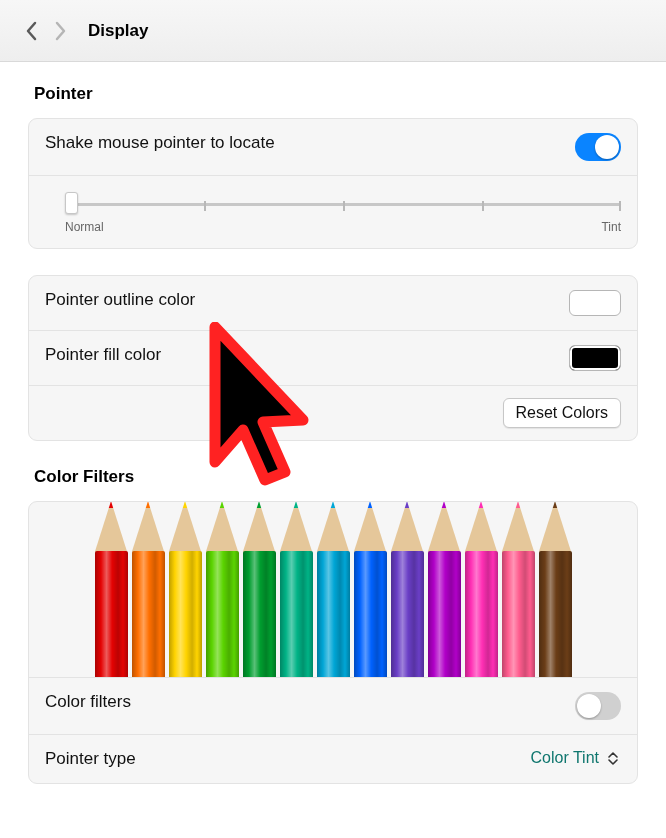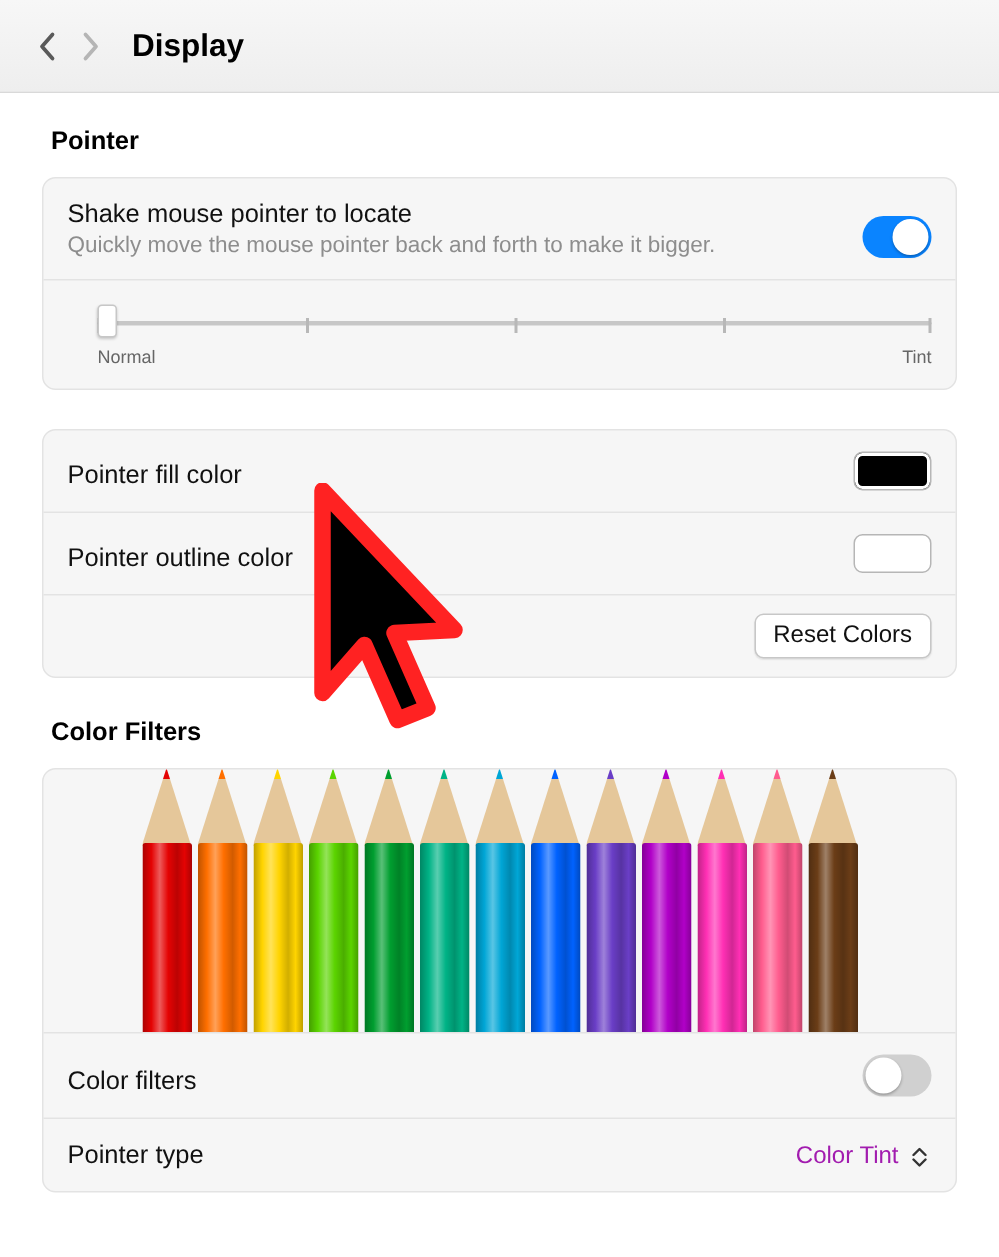--- a/index.html
+++ b/index.html
@@ -23,41 +23,41 @@
   .nav-btn {
     width: 28px;
     height: 28px;
     display: flex;
     align-items: center;
     justify-content: center;
     color: #5a5a5a;
   }
   .nav-btn.disabled { color: #b5b5b5; }
   .header-title {
-    font-size: 21px;
+    font-size: 17px;
     font-weight: 700;
     margin-left: 14px;
   }
   .content {
     padding: 22px 28px 0 28px;
   }
   .section-label {
     font-size: 17px;
     font-weight: 700;
     margin: 0 0 14px 6px;
   }
   .panel {
     background: #f6f6f6;
     border: 1px solid #e3e3e3;
     border-radius: 9px;
     padding: 0;
   }
   .row {
     display: flex;
-    align-items: flex-end;
+    align-items: flex-start;
     padding: 14px 16px;
     border-bottom: 1px solid #e3e3e3;
   }
   .row:last-child { border-bottom: none; }
   .row-right { border-bottom: none; padding: 12px 16px; display: flex; justify-content: flex-end; }
   .row .label-col { flex: 1; }
   .row .title { font-size: 17px; color: #111; }
   .row .subtitle { font-size: 15px; color: #8d8d8d; margin-top: 2px; }
   .toggle {
     width: 46px; height: 28px; border-radius: 14px; position: relative;
@@ -96,21 +96,21 @@
     box-shadow: inset 0 0 0 3px #fff;
   }
   .well.black { background: #000; box-shadow: inset 0 0 0 2px #fff; }
   .btn {
     background: #fff; border: 1px solid #c7c7c7; border-radius: 6px;
     padding: 5px 12px; font-size: 16px; color: #111;
     box-shadow: 0 1px 1px rgba(0,0,0,0.08);
   }
   .pop {
     display: inline-flex; align-items: center;
-    font-size: 16px; color: #a21caf;
+    font-size: 16px; color: #0f766e;
   }
   .pop .caret {
     margin-left: 6px; width: 16px; height: 18px;
     display: flex; flex-direction: column; align-items: center; justify-content: center;
     gap: 1px;
   }
   .caret svg { display: block; }
   
   .pencils-wrap {
     height: 176px; position: relative; overflow: hidden;
@@ -163,21 +163,20 @@
 </div>
 
 <div class="content rel">
 
   <div class="section-label">Pointer</div>
 
   <div class="panel">
     <div class="row">
       <div class="label-col">
         <div class="title">Shake mouse pointer to locate</div>
-        <div class="subtitle">Quickly move the mouse pointer back and forth to make it bigger.</div>
       </div>
       <div id="shake-toggle" class="toggle on">
           <div class="knob"></div>
         </div>
     </div>
 
     <div class="row" style="align-items:flex-start;">
       <div class="slider-wrap">
         <div class="slider-track">
           <div class="track-line"></div>
@@ -194,29 +193,29 @@
         </div>
       </div>
     </div>
   </div>
 
   <div class="sep"></div>
 
   <div class="panel rel">
     <div class="row">
       <div class="label-col">
+          <div class="title">Pointer outline color</div>
+        </div>
+      <div id="outline-well" class="well" style="background: rgb(255, 255, 255);"></div>
+    </div>
+    <div class="row">
+      <div class="label-col">
           <div class="title">Pointer fill color</div>
         </div>
       <div id="fill-well" class="well black" style="background: rgb(0, 0, 0);"></div>
-    </div>
-    <div class="row">
-      <div class="label-col">
-          <div class="title">Pointer outline color</div>
-        </div>
-      <div id="outline-well" class="well" style="background: rgb(255, 255, 255);"></div>
     </div>
     <div class="row-right">
       <button class="btn">Reset Colors</button>
     </div>
   </div>
 
   <svg class="cursor-overlay" id="cursor-ov" width="120" height="170" viewBox="0 0 120 170" style="left:195px; top:260px;">
     <path d="M20 5 L20 140 L48 108 L70 158 L90 150 L68 100 L108 98 Z" fill="#000000" stroke="#ff2222" stroke-width="11" stroke-linejoin="round"></path>
   </svg>
 

